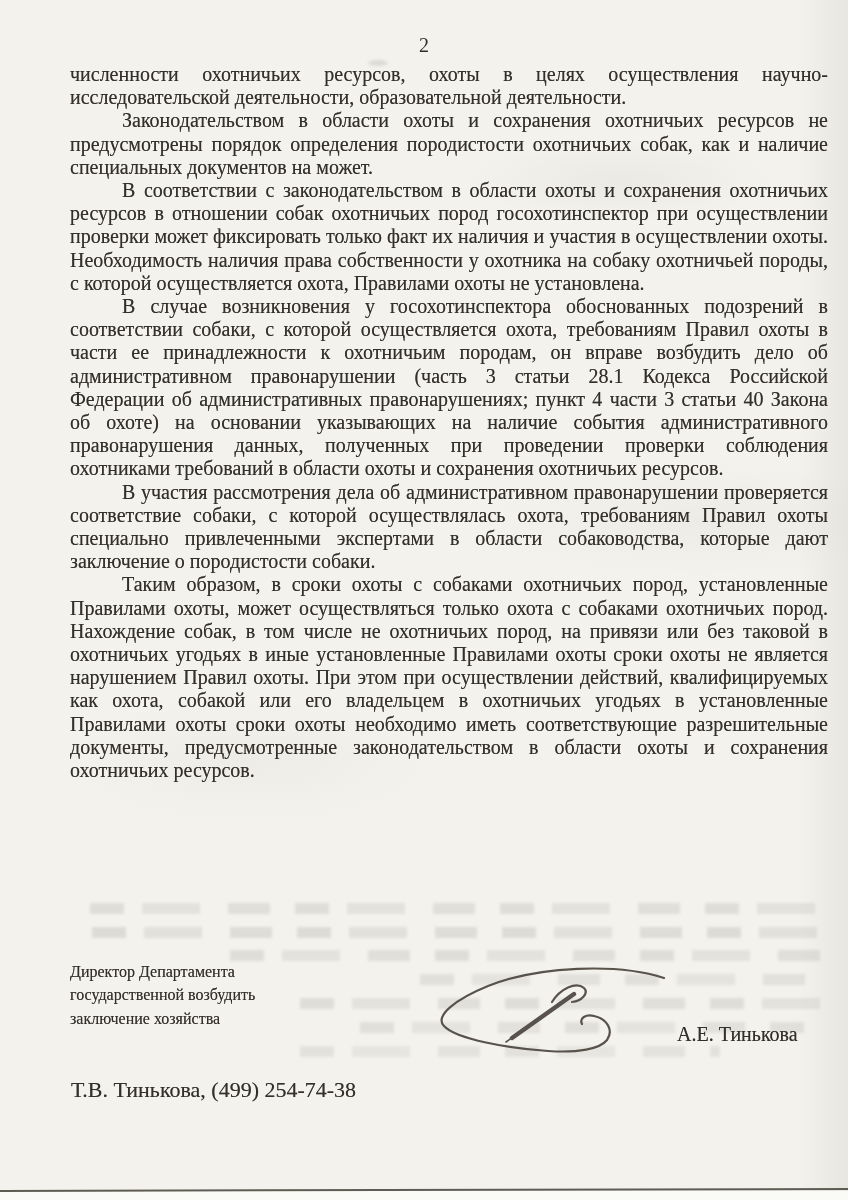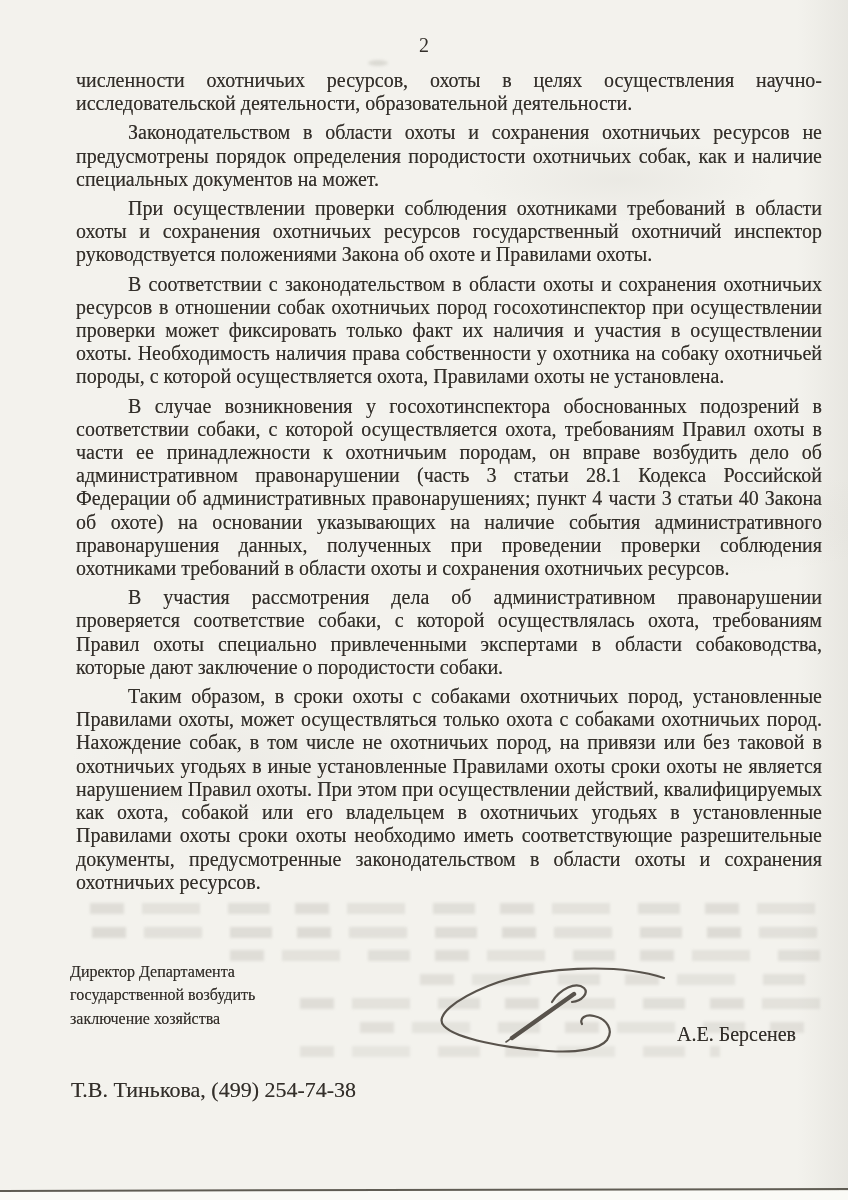--- a/index.html
+++ b/index.html
@@ -21,21 +21,21 @@
   }
   .pagenum {
     position:absolute; top:34px; left:0; width:100%;
     text-align:center; font-size:20px; z-index:2;
   }
   .body-text {
     position:absolute; left:70px; top:63px; width:758px; z-index:2;
     font-size:20px; line-height:23.2px; text-align:justify;
     text-shadow:0 0 0.5px rgba(51,47,42,0.6);
   }
-  .body-text p { margin:6px; text-indent:52px; }
+  .body-text p { margin:0; text-indent:52px; }
   .body-text p.cont { text-indent:0; }
   .sign-title {
     position:absolute; left:70px; top:960px; z-index:2;
     font-size:16px; line-height:23.4px;
     text-shadow:0 0 0.5px rgba(51,47,42,0.6);
   }
   .sign-name {
     position:absolute; left:677px; top:1023px; z-index:2; font-size:20px;
     text-shadow:0 0 0.5px rgba(51,47,42,0.6);
   }
@@ -80,21 +80,20 @@
 <body>
 
 <div class="texture"></div>
 <div class="smudge"></div>
 
 <div class="pagenum">2</div>
 
 <div class="body-text">
   <p class="cont">численности охотничьих ресурсов, охоты в целях осуществления научно-исследовательской деятельности, образовательной деятельности.</p>
   <p>Законодательством в области охоты и сохранения охотничьих ресурсов не предусмотрены порядок определения породистости охотничьих собак, как и наличие специальных документов на может.</p>
-  <p>При осуществлении проверки соблюдения охотниками требований в области охоты и сохранения охотничьих ресурсов государственный охотничий инспектор руководствуется положениями Закона об охоте и Правилами охоты.</p>
   <p>В соответствии с законодательством в области охоты и сохранения охотничьих ресурсов в отношении собак охотничьих пород госохотинспектор при осуществлении проверки может фиксировать только факт их наличия и участия в осуществлении охоты. Необходимость наличия права собственности у охотника на собаку охотничьей породы, с которой осуществляется охота, Правилами охоты не установлена.</p>
   <p>В случае возникновения у госохотинспектора обоснованных подозрений в соответствии собаки, с которой осуществляется охота, требованиям Правил охоты в части ее принадлежности к охотничьим породам, он вправе возбудить дело об административном правонарушении (часть 3 статьи 28.1 Кодекса Российской Федерации об административных правонарушениях; пункт 4 части 3 статьи 40 Закона об охоте) на основании указывающих на наличие события административного правонарушения данных, полученных при проведении проверки соблюдения охотниками требований в области охоты и сохранения охотничьих ресурсов.</p>
   <p>В участия рассмотрения дела об административном правонарушении проверяется соответствие собаки, с которой осуществлялась охота, требованиям Правил охоты специально привлеченными экспертами в области собаководства, которые дают заключение о породистости собаки.</p>
   <p>Таким образом, в сроки охоты с собаками охотничьих пород, установленные Правилами охоты, может осуществляться только охота с собаками охотничьих пород. Нахождение собак, в том числе не охотничьих пород, на привязи или без таковой в охотничьих угодьях в иные установленные Правилами охоты сроки охоты не является нарушением Правил охоты. При этом при осуществлении действий, квалифицируемых как охота, собакой или его владельцем в охотничьих угодьях в установленные Правилами охоты сроки охоты необходимо иметь соответствующие разрешительные документы, предусмотренные законодательством в области охоты и сохранения охотничьих ресурсов.</p>
 </div>
 
 <div class="ghost g1"></div>
 <div class="ghost g2"></div>
 <div class="ghost g3"></div>
 <div class="ghost g4"></div>
@@ -116,18 +115,18 @@
              C 30 83, 80 92, 122 95
              C 152 97, 174 93, 181 84
              C 188 74, 181 63, 168 60
              C 160 58, 153 62, 156 68"></path>
     <path d="M 126 46 C 134 33, 150 25, 158 32 C 163 37, 156 45, 146 46"></path>
     <path d="M 148 38 L 86 82" stroke-width="4.4"></path>
     <path d="M 80 86 L 90 79" stroke-width="1.6"></path>
   </g>
 </svg>
 
-<div class="sign-name">А.Е. Берсенев</div>
+<div class="sign-name">А.Е. Тинькова</div>
 
 <div class="footer-contact">Т.В. Тинькова, (499) 254-74-38</div>
 
 <div class="scan-edge"></div>
 <div class="below-edge"></div>
 
 </body></html>

